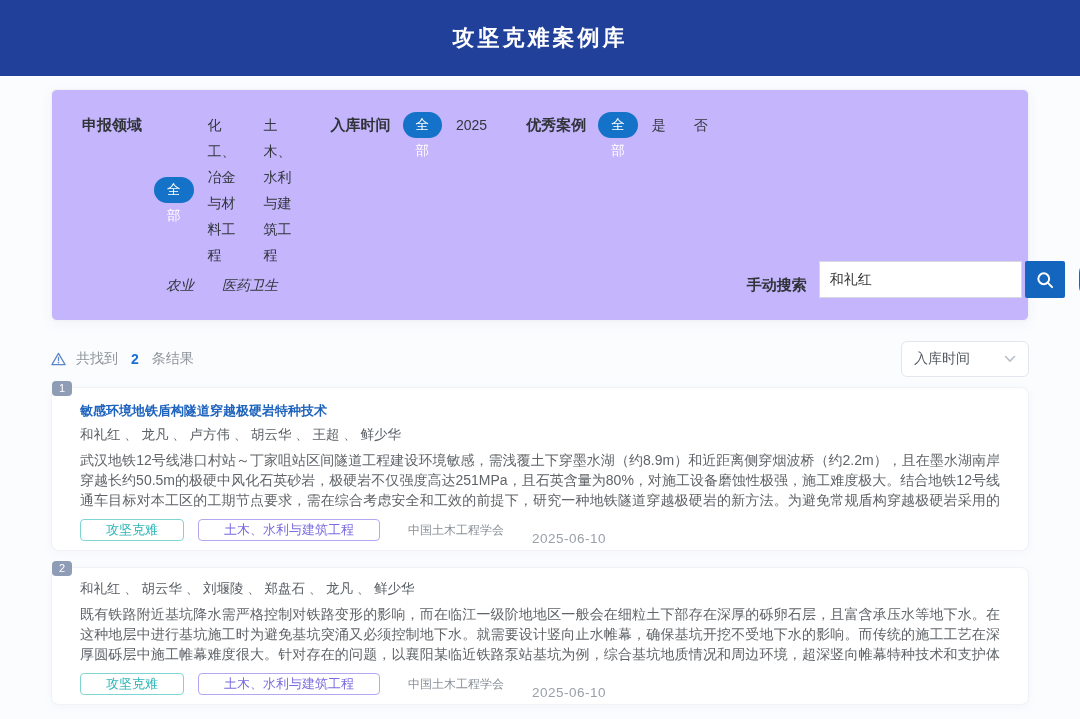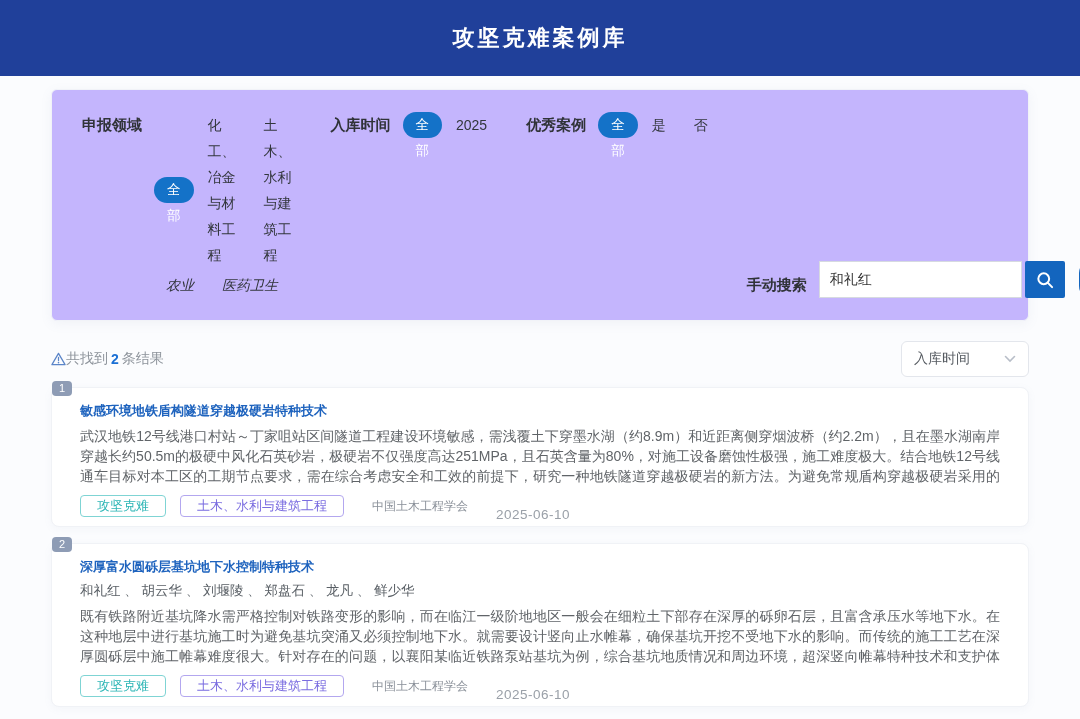--- a/index.html
+++ b/index.html
@@ -109,21 +109,21 @@
   .results-bar {
     display: flex;
     align-items: center;
     justify-content: space-between;
     margin: 20px 0 10px;
     height: 36px;
   }
   .results-count {
     display: flex;
     align-items: center;
-    gap: 0;
+    gap: 10px;
     font-size: 14px;
     color: #8d939b;
   }
   .count-number { color: #1a6fd4; font-weight: bold; margin: 0 3px; }
   .sort-select {
     width: 128px;
     height: 36px;
     background: #fff;
     border: 1px solid #e3e6ec;
     border-radius: 6px;
@@ -180,21 +180,21 @@
     overflow: hidden;
   }
   .card-meta {
     display: flex;
     align-items: center;
     height: 24px;
   }
   .tag {
     font-size: 13px;
     line-height: 20px;
-    padding: 0 16px;
+    padding: 0 25px;
     border-radius: 4px;
     margin-right: 14px;
   }
   .tag-teal { color: #2cb5b5; border: 1px solid #7fd4d4; }
   .tag-purple { color: #7a6ce0; border: 1px solid #b3a7ef; }
   .meta-org { color: #8a9099; font-size: 12px; margin: 0 28px 0 14px; }
   .meta-date { color: #9aa0a8; font-size: 13.5px; letter-spacing: .5px; margin-top: 17px; }
 </style>
 </head>
 <body>
@@ -274,32 +274,32 @@
         <svg width="12" height="8" viewBox="0 0 12 8" fill="none" stroke="#b8bec8" stroke-width="1.6" stroke-linecap="round">
           <polyline points="1.5,1.5 6,6 10.5,1.5"></polyline>
         </svg>
       </span>
     </div>
   </div>
 
   <article class="case-card">
     <span class="card-index">1</span>
     <h2 class="card-title">敏感环境地铁盾构隧道穿越极硬岩特种技术</h2>
+    <div class="card-authors">和礼红 、 龙凡 、 卢方伟 、 胡云华 、 王超 、 鲜少华</div>
     <p class="card-desc">武汉地铁12号线港口村站～丁家咀站区间隧道工程建设环境敏感，需浅覆土下穿墨水湖（约8.9m）和近距离侧穿烟波桥（约2.2m），且在墨水湖南岸穿越长约50.5m的极硬中风化石英砂岩，极硬岩不仅强度高达251MPa，且石英含量为80%，对施工设备磨蚀性极强，施工难度极大。结合地铁12号线通车目标对本工区的工期节点要求，需在综合考虑安全和工效的前提下，研究一种地铁隧道穿越极硬岩的新方法。为避免常规盾构穿越极硬岩采用的矿山法清障施工...</p>
     <div class="card-meta">
       <span class="tag tag-teal">攻坚克难</span>
       <span class="tag tag-purple">土木、水利与建筑工程</span>
       <span class="meta-org">中国土木工程学会</span>
       <span class="meta-date">2025-06-10</span>
     </div>
   </article>
 
   <article class="case-card">
     <span class="card-index">2</span>
-    <h2 class="card-title">深厚富水圆砾层基坑地下水控制特种技术</h2>
     <div class="card-authors">和礼红 、 胡云华 、 刘堰陵 、 郑盘石 、 龙凡 、 鲜少华</div>
     <p class="card-desc">既有铁路附近基坑降水需严格控制对铁路变形的影响，而在临江一级阶地地区一般会在细粒土下部存在深厚的砾卵石层，且富含承压水等地下水。在这种地层中进行基坑施工时为避免基坑突涌又必须控制地下水。就需要设计竖向止水帷幕，确保基坑开挖不受地下水的影响。而传统的施工工艺在深厚圆砾层中施工帷幕难度很大。针对存在的问题，以襄阳某临近铁路泵站基坑为例，综合基坑地质情况和周边环境，超深竖向帷幕特种技术和支护体联合主体结构底板封...</p>
     <div class="card-meta">
       <span class="tag tag-teal">攻坚克难</span>
       <span class="tag tag-purple">土木、水利与建筑工程</span>
       <span class="meta-org">中国土木工程学会</span>
       <span class="meta-date">2025-06-10</span>
     </div>
   </article>
 

